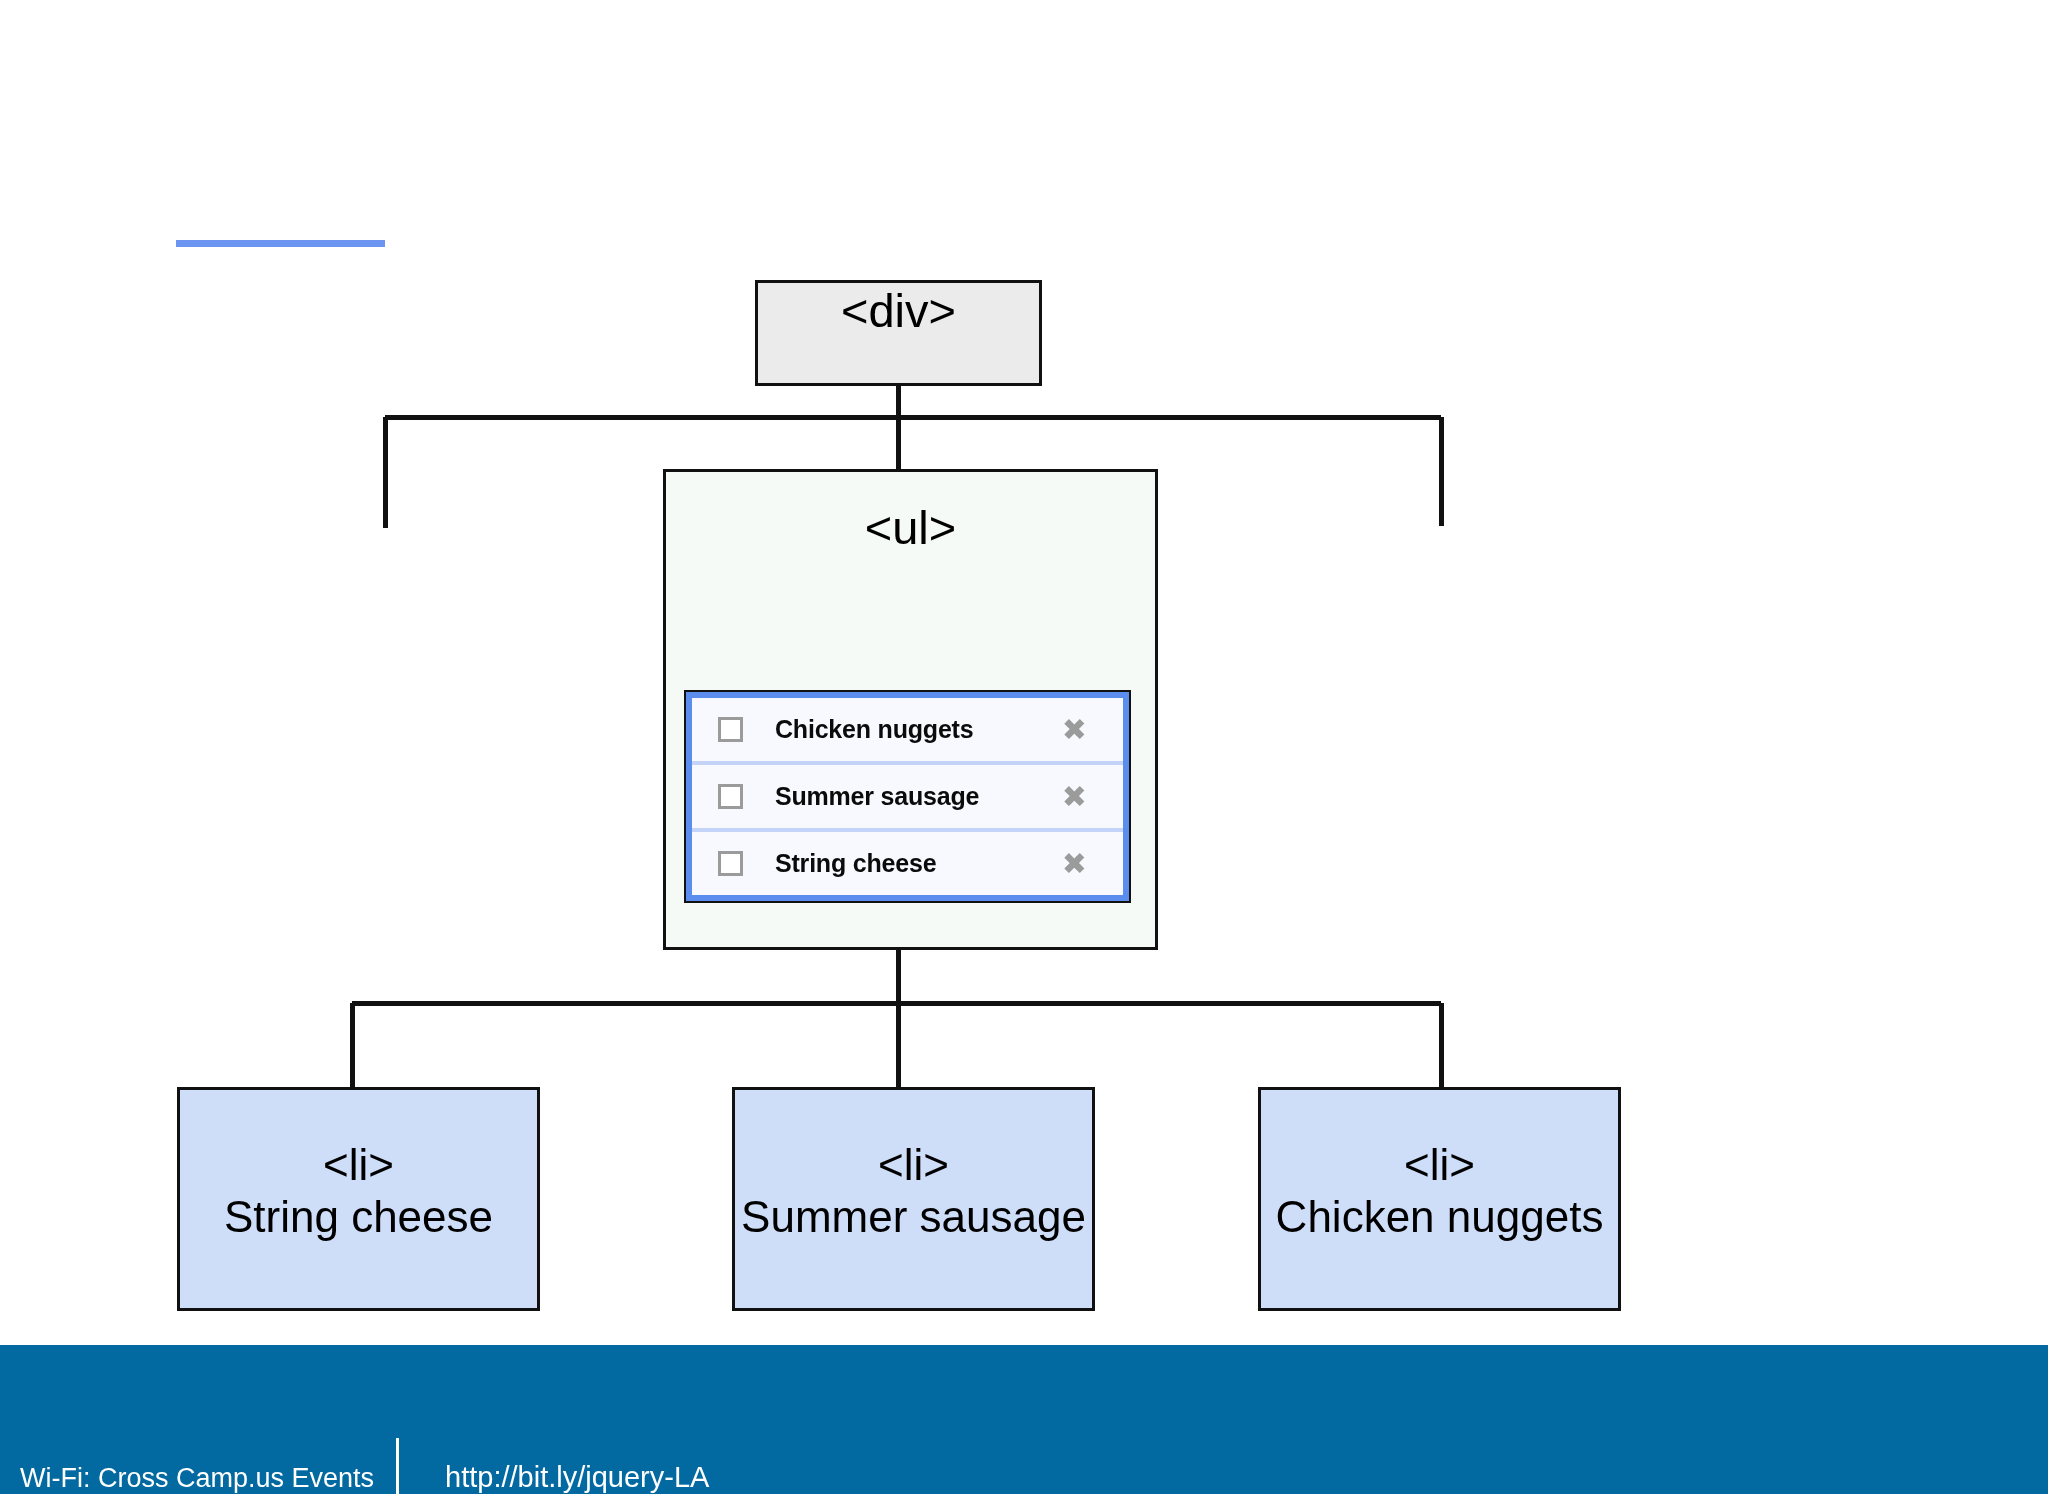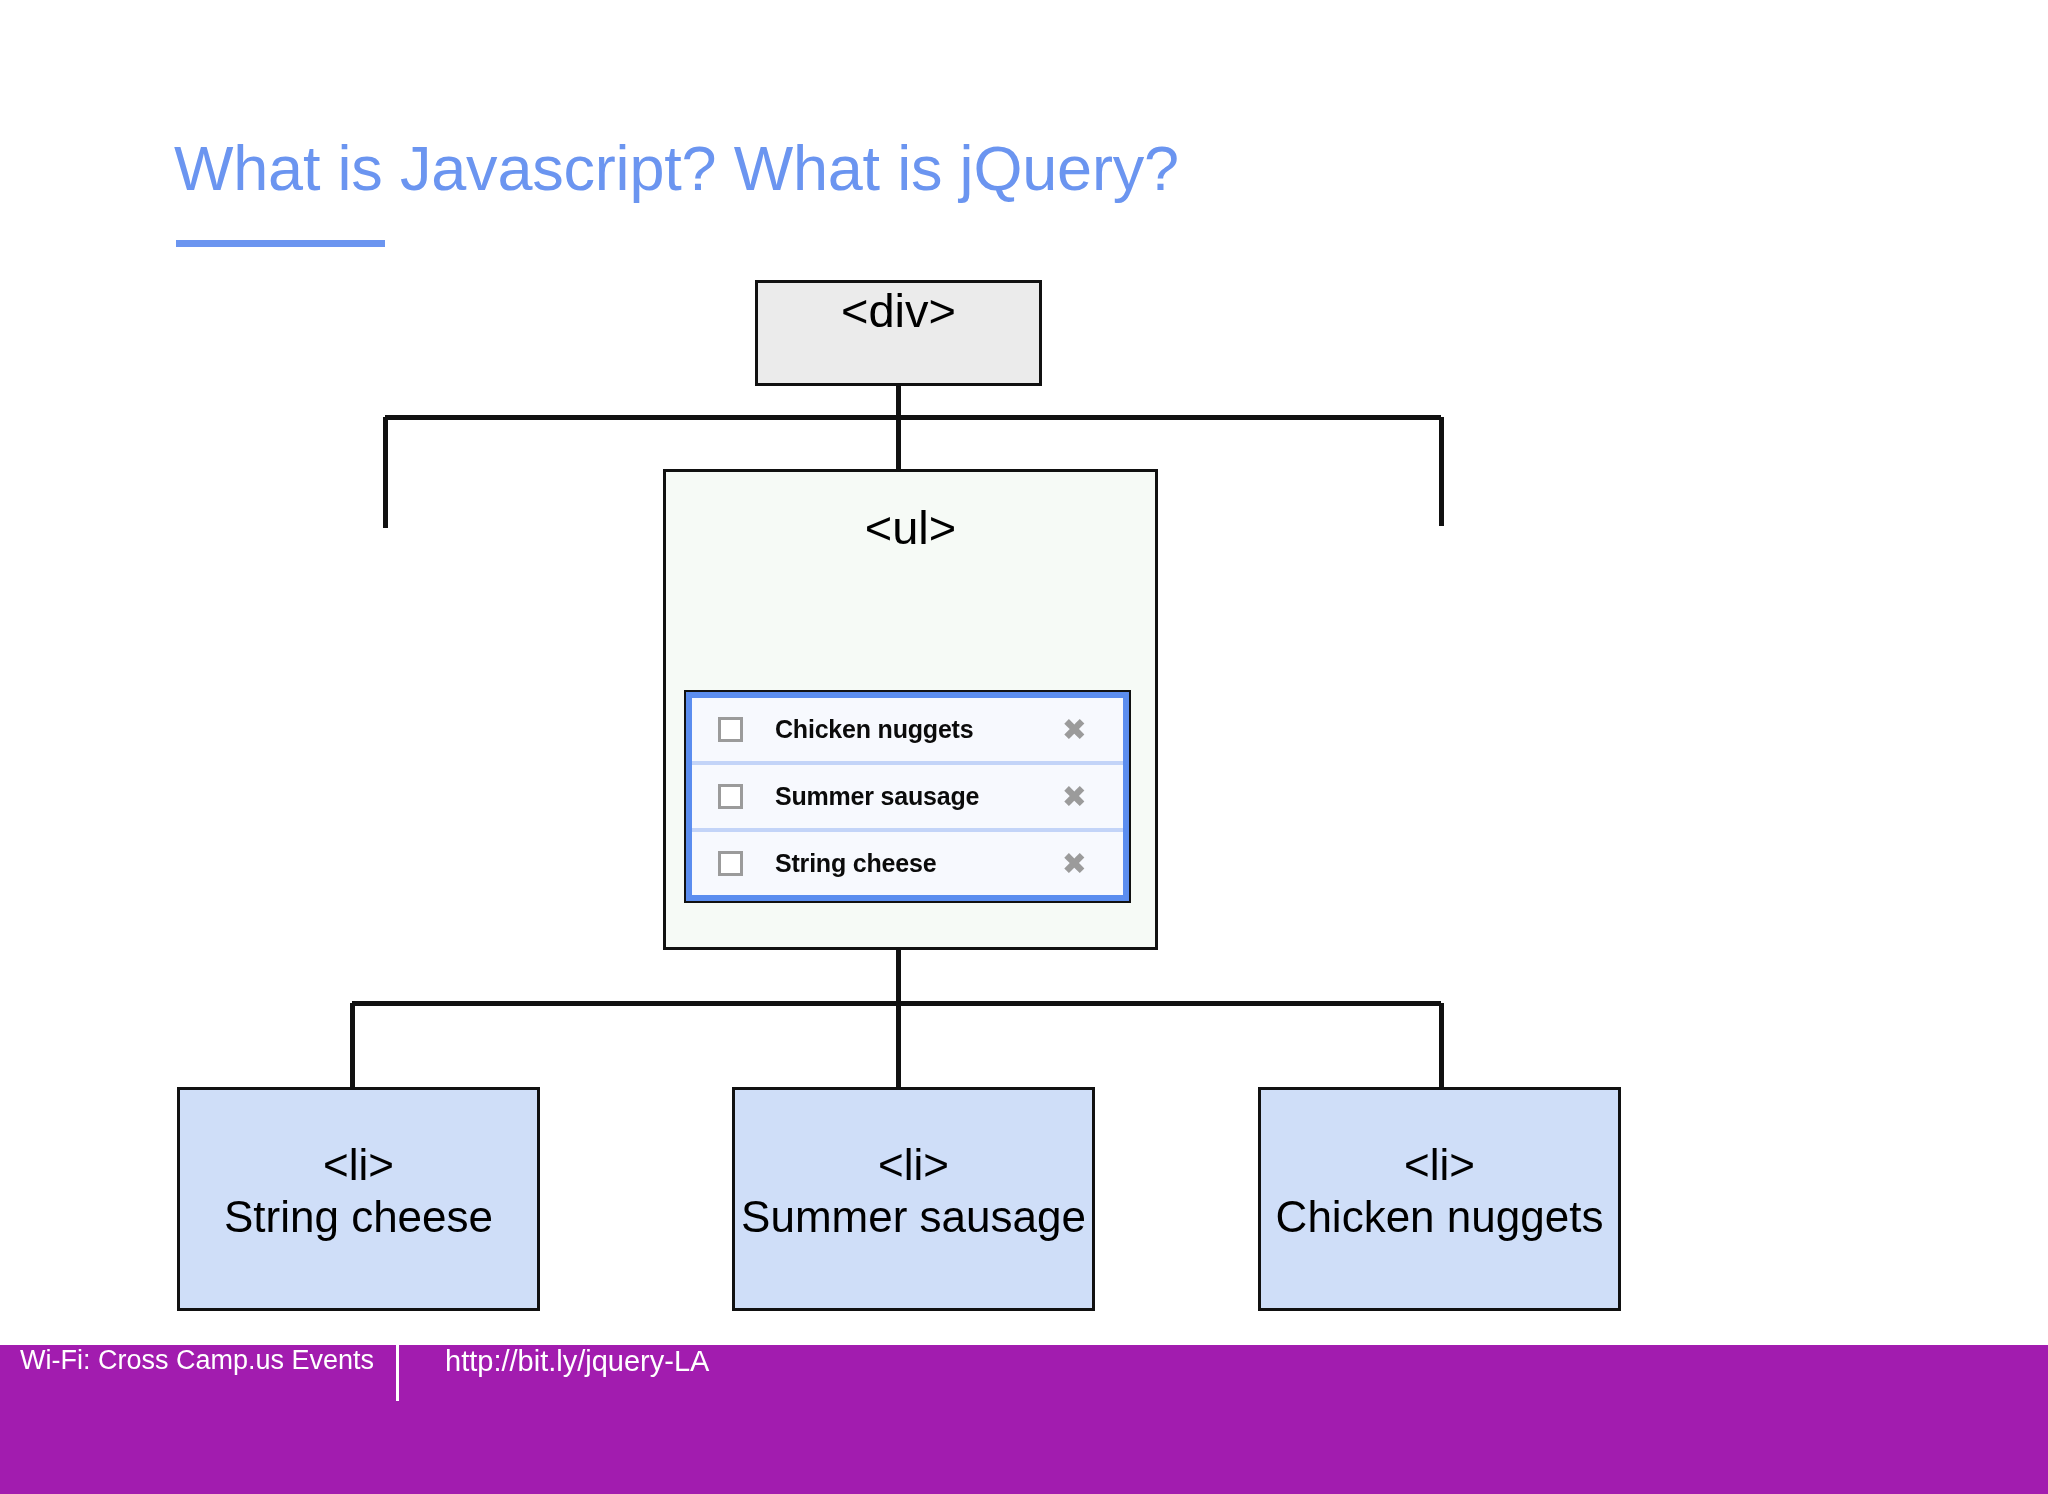--- a/index.html
+++ b/index.html
@@ -178,23 +178,23 @@
   #node-li-2 { left: 732px; }
   #node-li-3 { left: 1258px; }
 
   
   #footer {
     position: absolute;
     left: 0;
     top: 1345px;
     width: 2048px;
     height: 149px;
-    background: #a21caf;
+    background: #0369a1;
     display: flex;
-    align-items: flex-start;
+    align-items: flex-end;
   }
   #footer-wifi {
     margin-left: 20px;
     color: #ffffff;
     font-size: 27px;
     font-weight: 300;
     white-space: nowrap;
   }
   #footer-divider {
     width: 3px;
@@ -208,21 +208,20 @@
     font-size: 29px;
     font-weight: 300;
     white-space: nowrap;
   }
 </style>
 </head>
 <body>
 
 <div id="slide">
 
-  <div id="title">What is Javascript? What is jQuery?</div>
   <div id="title-rule"></div>
 
   <div id="diagram">
 
     <svg id="connectors" viewBox="0 0 2048 1345" width="2048" height="1345">
       <g stroke="#111111" stroke-width="5" fill="none" shape-rendering="crispEdges">
 
         <line x1="898" y1="386" x2="898" y2="417"></line>
 
         <line x1="385" y1="417" x2="1441" y2="417"></line>

